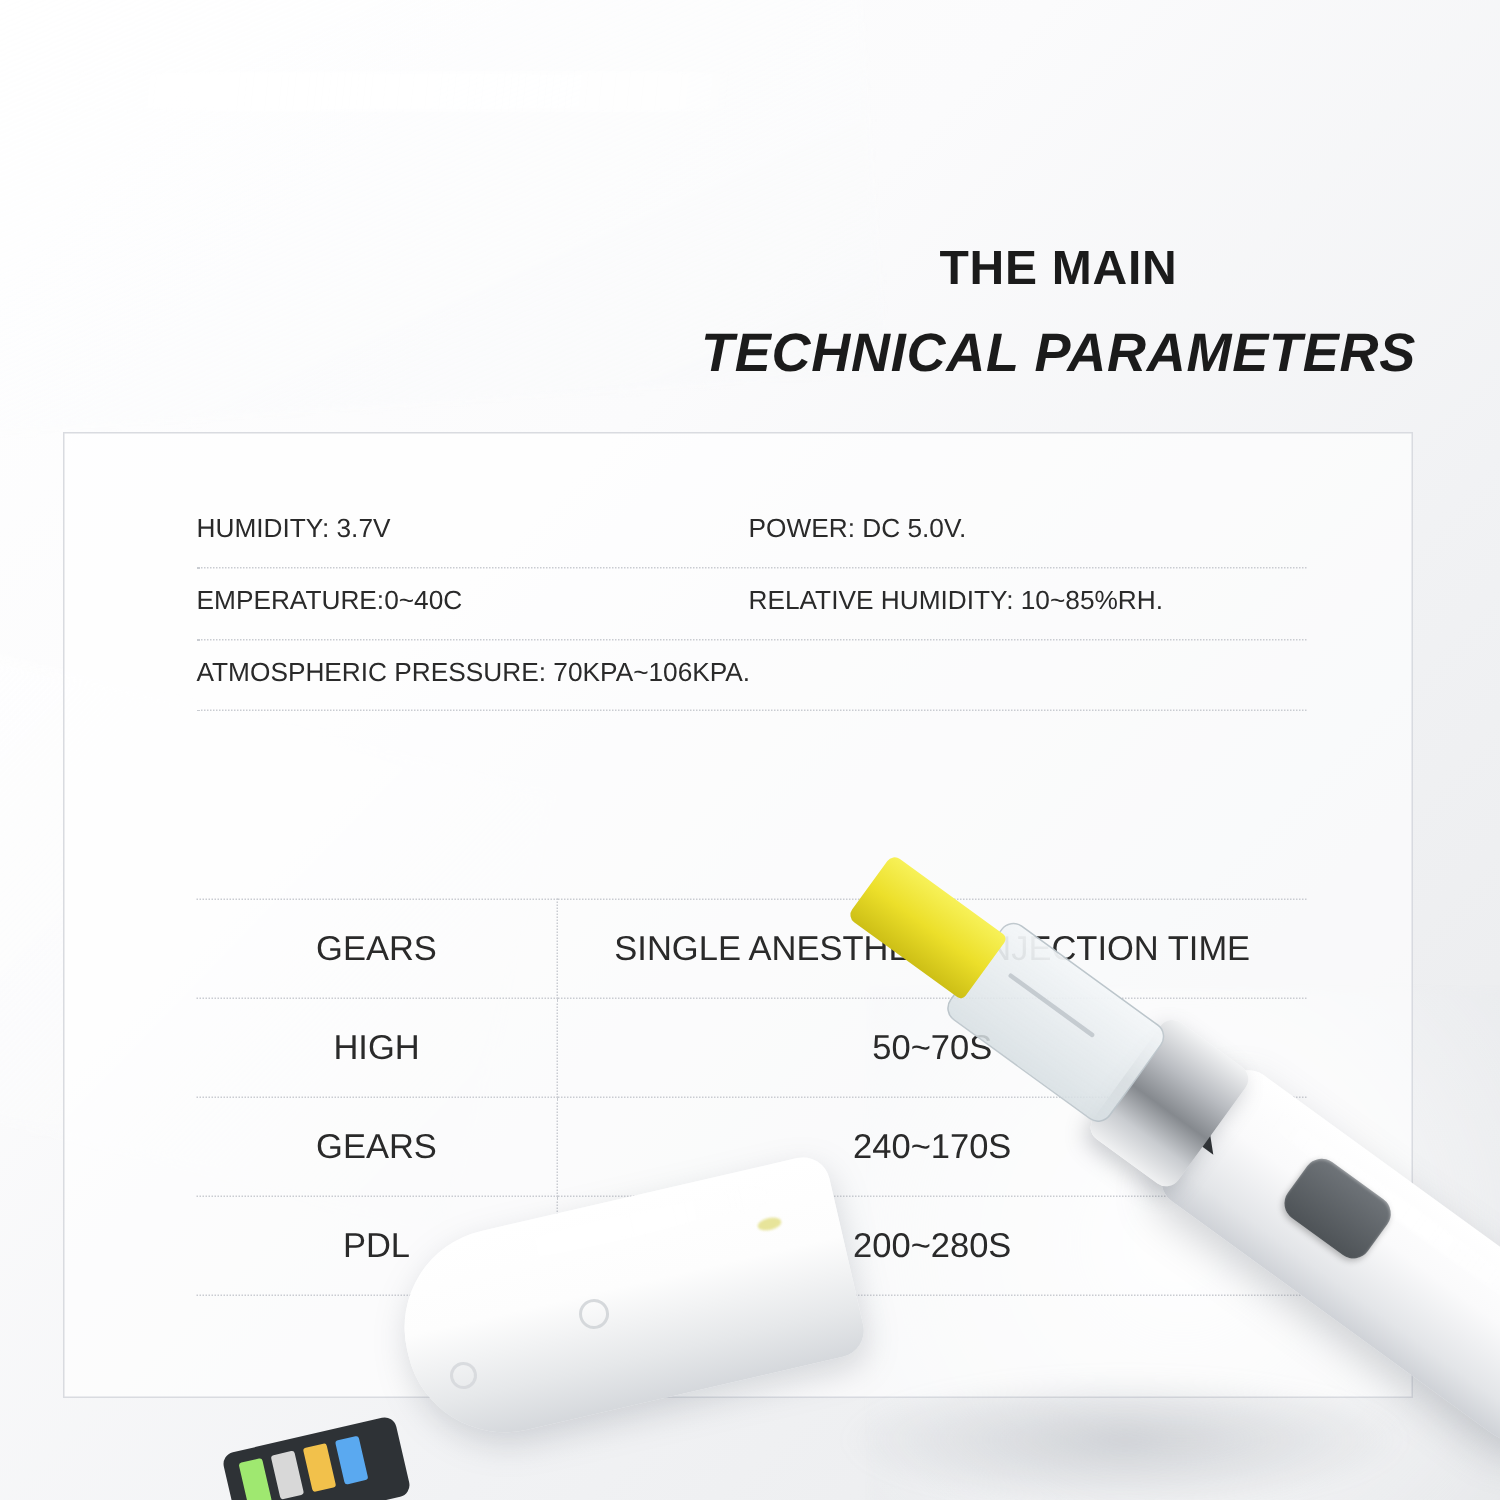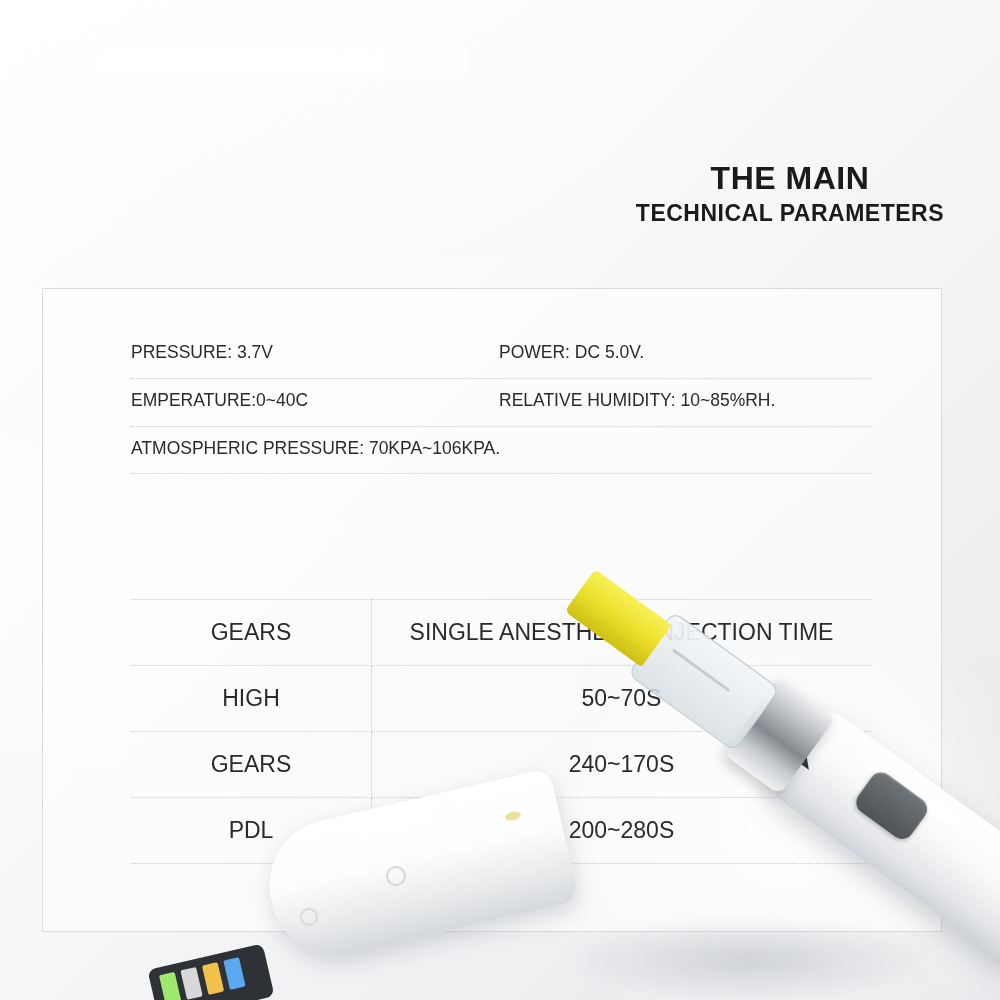--- a/index.html
+++ b/index.html
@@ -72,24 +72,25 @@
     color: #1b1b1b;
     line-height: 1.18;
     letter-spacing: 0.5px;
   }
   .heading .line1 {
     font-size: 32px;
     font-weight: bold;
     display: block;
   }
   .heading .line2 {
-    font-size: 23px;
+    font-size: 36px;
     font-weight: bold;
     display: block;
-    margin-top: 2px;
+    margin-top: 16px;
+    font-style: italic;
   }
 
   
   .card {
     position: absolute;
     left: 42px;
     top: 288px;
     width: 900px;
     height: 644px;
     background: rgba(255,255,255,0.62);
@@ -352,21 +353,21 @@
   <div class="heading">
     <span class="line1">THE MAIN</span>
     <span class="line2">TECHNICAL PARAMETERS</span>
   </div>
 
   <div class="card">
 
     <div class="specs">
 
       <div class="spec-row">
-        <div class="spec-cell left">PRESSURE: 3.7V</div>
+        <div class="spec-cell left">HUMIDITY: 3.7V</div>
         <div class="spec-cell right">POWER: DC 5.0V.</div>
       </div>
 
       <div class="spec-row">
         <div class="spec-cell left">EMPERATURE:0~40C</div>
         <div class="spec-cell right">RELATIVE HUMIDITY: 10~85%RH.</div>
       </div>
 
       <div class="spec-row">
         <div class="spec-cell full">ATMOSPHERIC PRESSURE: 70KPA~106KPA.</div>

